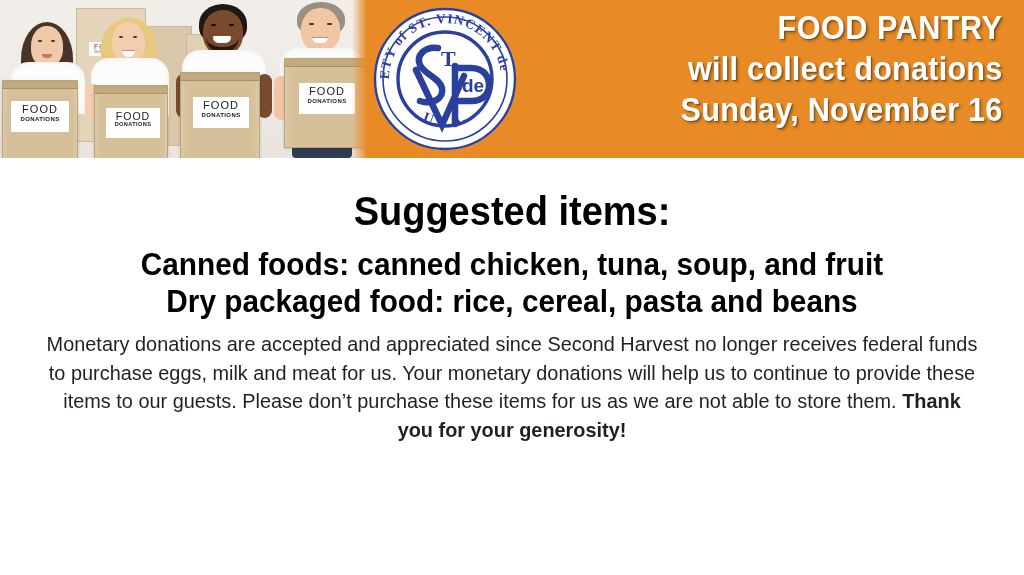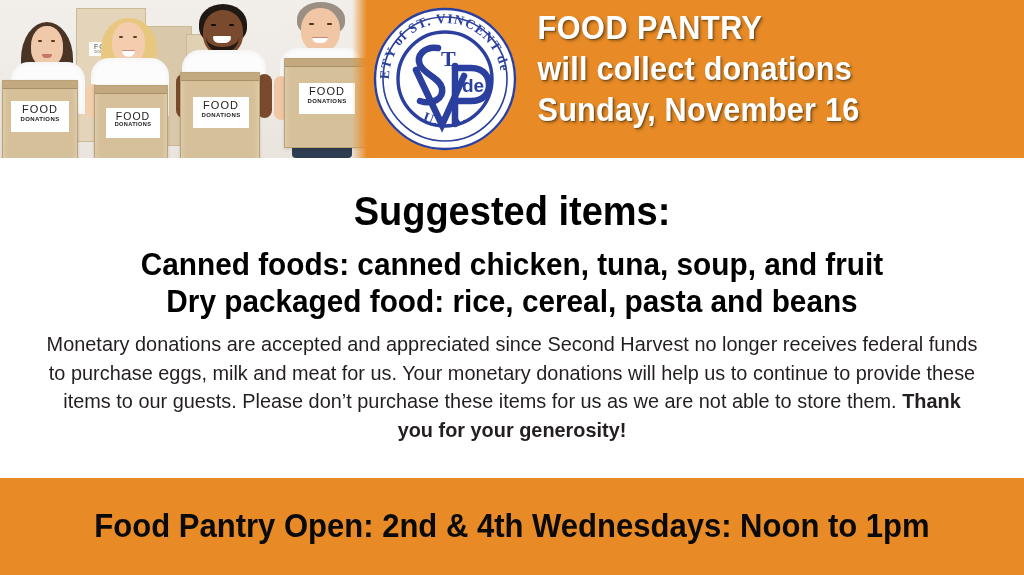--- a/index.html
+++ b/index.html
@@ -121,21 +121,21 @@
     left: 372px; top: 6px;
     width: 146px; height: 146px;
   }
   .logo-svg { display:block; width:146px; height:146px; }
 
   
   .header-text {
     position:absolute;
     left: 520px; top: 8px;
     width: 500px;
-    text-align:left;
+    text-align:right;
     color:#ffffff;
   }
   .hline {
     font-family:"Liberation Sans", sans-serif;
     font-weight:700;
     color:#ffffff;
     text-shadow: 1px 1px 0 rgba(90,60,20,.55), 2px 2px 3px rgba(60,40,10,.45);
     transform: scaleX(.93);
     transform-origin: center;
     white-space:nowrap;
@@ -353,17 +353,14 @@
     <div class="suggested">Suggested items:</div>
 
     <div class="items">
       <div>Canned foods: canned chicken, tuna, soup, and fruit</div>
       <div>Dry packaged food: rice, cereal, pasta and beans</div>
     </div>
 
     <div class="para"><span>Monetary donations are accepted and appreciated since Second Harvest no longer receives federal funds to purchase eggs, milk and meat for us. Your monetary donations will help us to continue to provide these items to our guests.  Please don’t purchase these items for us as we are not able to store them. </span><b>Thank you for your generosity!</b></div>
   </div>
 
-  <div class="footer-bar">
-    <div class="footer-text"><b>Food Pantry Open:</b><span class="light"> 2nd &amp; 4th Wednesdays:  Noon to 1pm</span></div>
-  </div>
 
 </div>
 
 </body></html>

